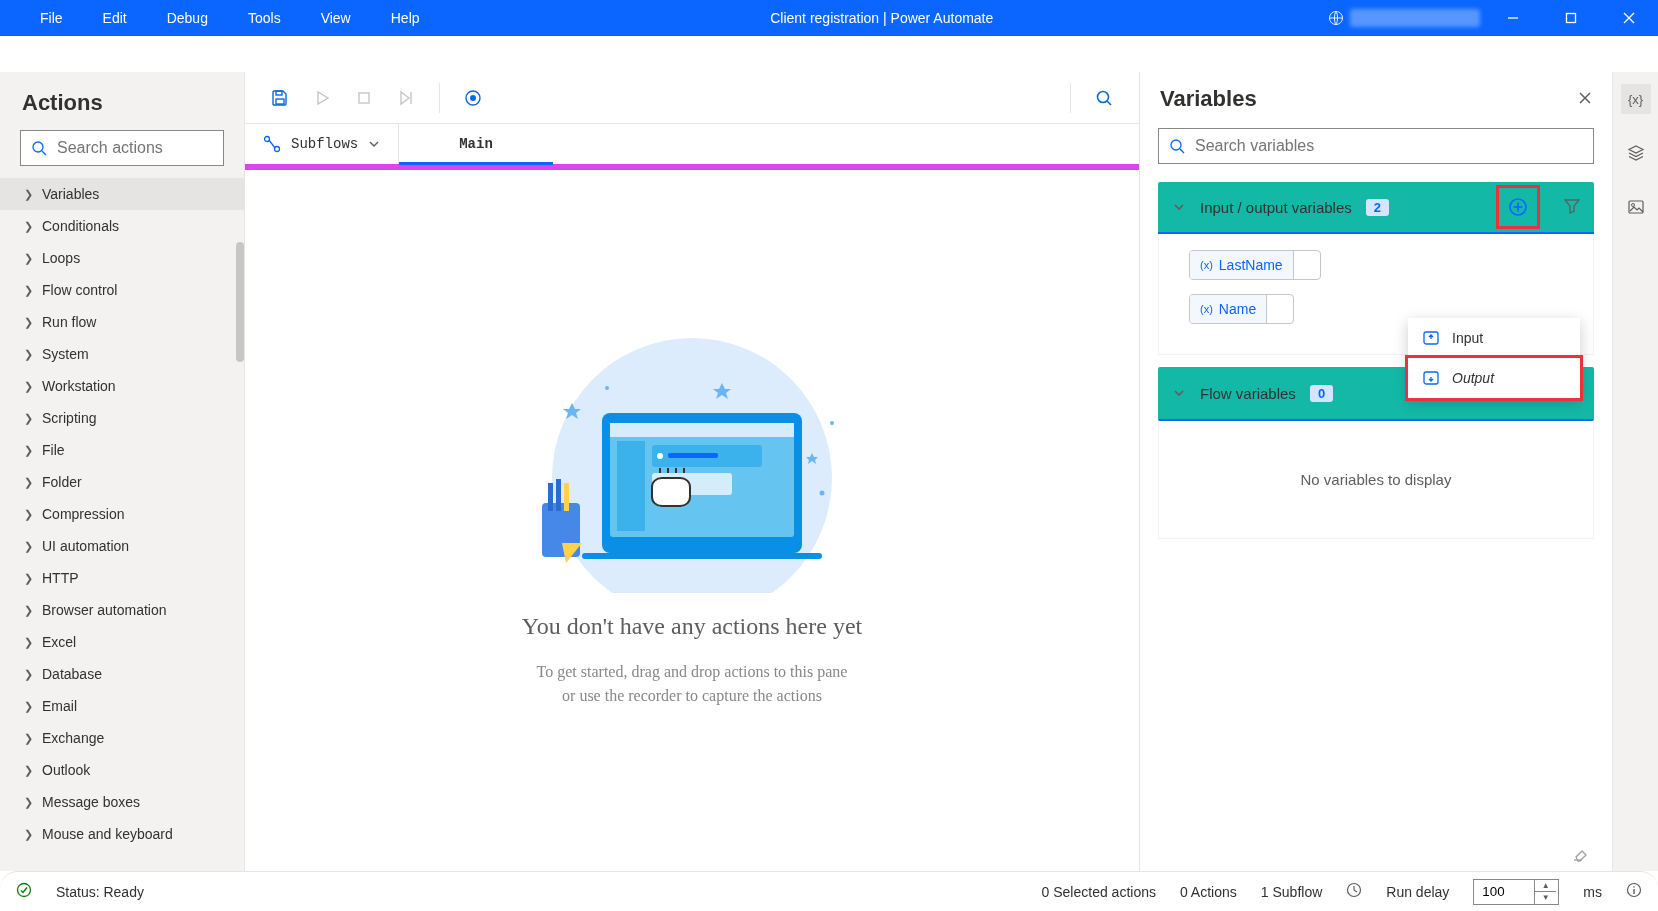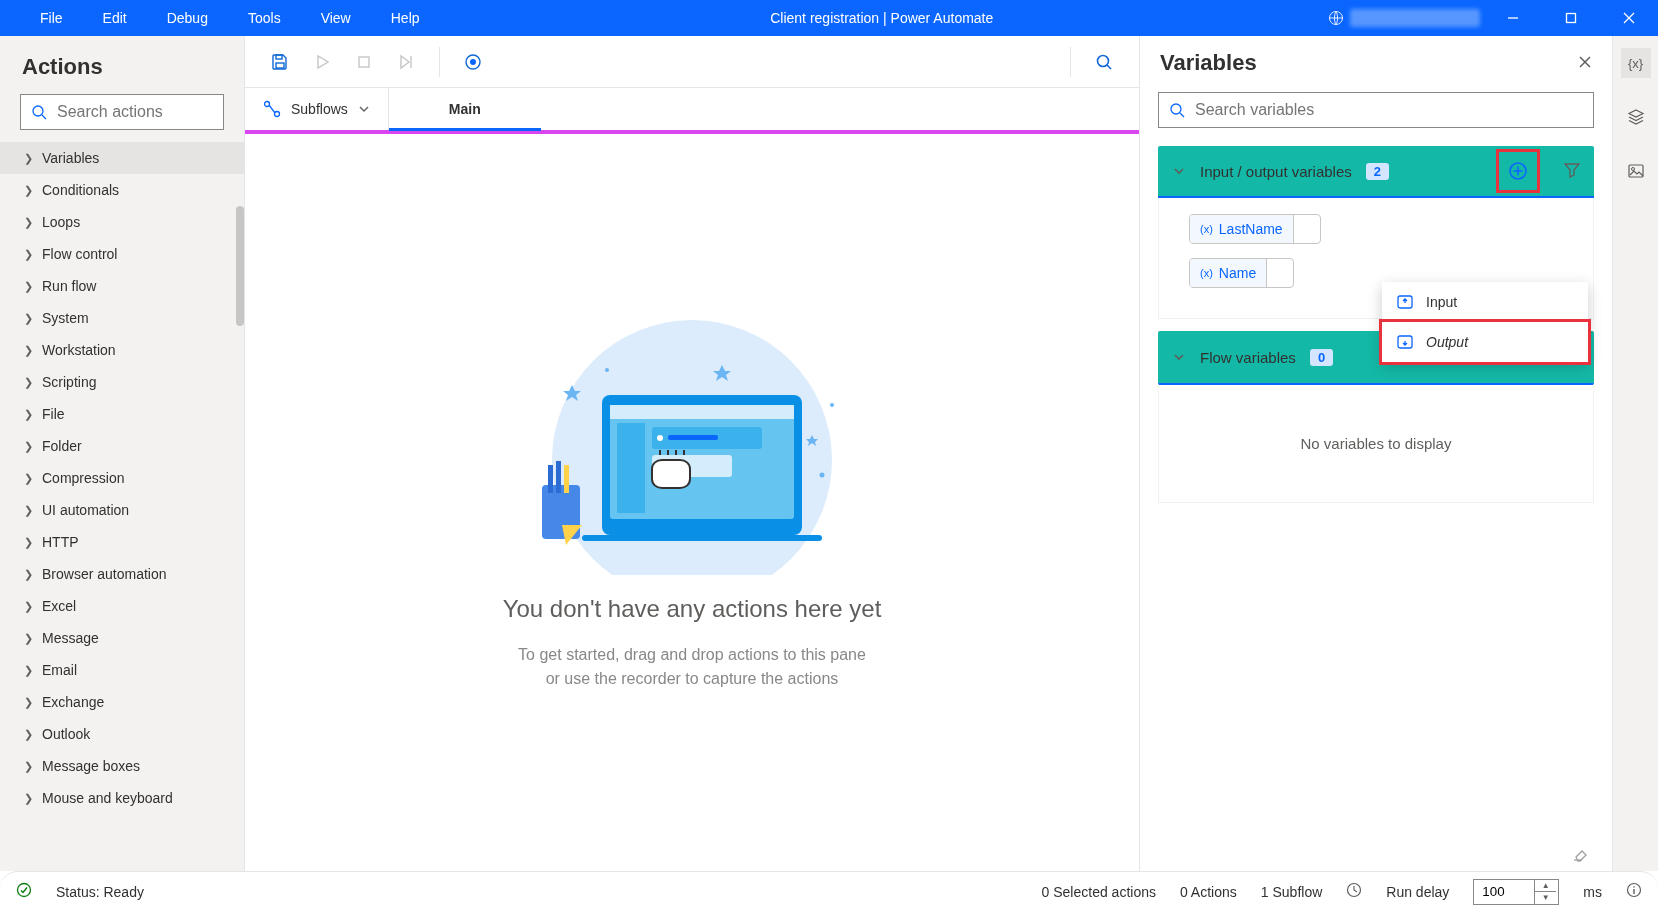--- a/index.html
+++ b/index.html
@@ -8,45 +8,45 @@
   .titlebar { background: #0a66ff; height: 36px; display: flex; align-items: center; color: #fff; font-size: 14px; }
   .menubar { display: flex; gap: 8px; padding-left: 24px; }
   .menubar .mitem { padding: 6px 16px; cursor: pointer; }
   .title-center { flex: 1; text-align: center; }
   .title-right { display: flex; align-items: center; gap: 8px; padding-right: 4px; }
   .env-pill { display: flex; align-items: center; gap: 6px; opacity: .9; }
   .env-blur { width: 130px; height: 18px; background: rgba(255,255,255,.35); border-radius: 3px; filter: blur(2px); }
   .winbtn { width: 50px; height: 36px; display:flex; align-items:center; justify-content:center; }
   .winbtn svg { stroke: #fff; }
   
-  .content { flex:1; display:flex; min-height:0; }
+  .content { flex:1; display:flex; min-height:0;margin-top:36px; }
   .actions-pane { width:245px; background:#f3f2f1; border-right:1px solid #e5e5e5; display:flex; flex-direction:column; position:relative;}
   .actions-pane::after { content:""; position:absolute; right:0; top:170px; width:8px; height:120px; background:#c8c6c4; border-radius:4px;}
   .pane-title { font-size:22px; font-weight:600; color:#323130; padding:18px 22px 14px; }
   .search-box { margin:0 20px 12px; border:1px solid #8a8886; height:36px; display:flex; align-items:center; padding:0 10px; background:#fff; }
   .search-box svg { flex-shrink:0; }
   .search-box input { border:none; outline:none; margin-left:10px; font-size:16px; width:100%; background:transparent; color:#605e5c;}
   .action-tree { flex:1; overflow:auto; }
   .tree-item { display:flex; align-items:center; height:32px; padding-left:24px; cursor:pointer; color:#323130; }
   .tree-item.selected { background:#e6e4e2; }
   .tree-item .chev { width:18px; color:#605e5c; font-size:11px; }
   
   .canvas-pane { flex:1; display:flex; flex-direction:column; min-width:0;}
   .toolbar { height:52px; border-bottom:1px solid #e5e5e5; display:flex; align-items:center; padding:0 16px; gap:4px;}
   .tbbtn { width:38px; height:38px; display:flex; align-items:center; justify-content:center; border-radius:3px;}
   .tbbtn svg { stroke:#1068d6; fill:none; }
   .tbbtn.disabled svg { stroke:#c8c6c4; }
   .tb-divider { width:1px; height:30px; background:#e5e5e5; margin:0 10px;}
   .tb-spacer { flex:1; }
-  .tabbar { height:46px; border-bottom:4px solid #d946ef; display:flex; }
+  .tabbar { height:46px; border-bottom:6px solid #d946ef; display:flex;font-family:Liberation Mono, monospace; }
   .subflows-btn { display:flex; align-items:center; gap:10px; padding:0 18px; border-right:1px solid #e5e5e5; color:#323130;}
   .tab { padding:0 60px; display:flex; align-items:center; color:#605e5c; position:relative;}
   .tab.active { color:#323130; font-weight:600; }
   .tab.active::after { content:""; position:absolute; bottom:-1px; left:0; right:0; height:3px; background:#0a66ff;}
-  .canvas-body { flex:1; display:flex; flex-direction:column; align-items:center; justify-content:center; gap:20px; color:#605e5c;}
+  .canvas-body { flex:1; display:flex; flex-direction:column; align-items:center; justify-content:center; gap:20px; color:#605e5c;font-family:Liberation Serif, serif;}
   .canvas-body h2 { font-size:24px; font-weight:400; color:#605e5c; }
   .canvas-body p { font-size:16px; text-align:center; line-height:1.5; color:#888;}
   .illustration { width:360px; height:260px; position:relative;}
   
   .vars-pane { width:473px; border-left:1px solid #e5e5e5; display:flex; flex-direction:column; }
   .vars-head { display:flex; align-items:center; padding:14px 20px 10px; }
   .vars-head h2 { font-size:22px; font-weight:600; color:#323130; flex:1;}
   .vars-pane .search-box { margin:6px 18px 18px; }
   .var-section { margin:0 18px 12px; background:#14b8a6; border-radius:2px; }
   .var-section-head { height:52px; display:flex; align-items:center; padding:0 14px; gap:14px; border-bottom:2px solid #0a66ff;}
@@ -56,21 +56,21 @@
   .flex-spacer { flex:1; }
   .add-btn-box { border:3px solid #e8333e; width:44px; height:44px; display:flex; align-items:center; justify-content:center;}
   .var-body { padding:16px 30px; background:#fff; border:1px solid #f3f2f1; border-top:none;}
   .var-chip { display:inline-flex; align-items:center; border:1px solid #c8c6c4; border-radius:4px; height:30px; overflow:hidden; margin-bottom:14px;}
   .var-chip-main { display:flex; align-items:center; gap:6px; background:#f3f8ff; padding:0 10px; height:100%; border-right:1px solid #c8c6c4;}
   .var-chip-main span { color:#0a66ff; font-size:14px;}
   .var-chip-tail { width:26px; height:100%; }
   .flow-vars-body { padding:50px 0; background:#fff; border:1px solid #f3f2f1; border-top:2px solid #0a66ff; color:#605e5c; text-align:center; font-size:15px;}
   .eraser { text-align:right; padding:6px 22px; color:#a19f9d;}
   
-  .io-popup { position:absolute; right:24px; top:246px; width:206px; background:#fff; box-shadow:0 4px 14px rgba(0,0,0,.2); z-index:20;}
+  .io-popup { position:absolute; right:32px; top:246px; width:172px; background:#fff; box-shadow:0 4px 14px rgba(0,0,0,.2); z-index:20;}
   .io-item { height:40px; display:flex; align-items:center; gap:12px; padding:0 14px; color:#323130;}
   .io-item.highlight { outline:3px solid #e8333e;font-style:italic; }
   .vars-wrapper { position:relative; }
   
   .right-rail { width:46px; border-left:1px solid #e5e5e5; background:#f3f2f1; display:flex; flex-direction:column; align-items:center; padding-top:12px; gap:24px;}
   .rail-item { width:30px; height:30px; display:flex; align-items:center; justify-content:center; color:#605e5c;}
   .rail-item.active { background:#e6e4e2; }
   
   .statusbar { height:40px; border-top:1px solid #e5e5e5; display:flex; align-items:center; padding:0 16px; gap:24px; color:#323130; font-size:14px;border-radius:18px;}
   .statusbar .green { color:#107c10; }
@@ -188,21 +188,21 @@
         <div class="tree-item">
           <span class="chev">❯</span>
           <span>Browser automation</span>
         </div>
         <div class="tree-item">
           <span class="chev">❯</span>
           <span>Excel</span>
         </div>
         <div class="tree-item">
           <span class="chev">❯</span>
-          <span>Message</span>
+          <span>Database</span>
         </div>
         <div class="tree-item">
           <span class="chev">❯</span>
           <span>Email</span>
         </div>
         <div class="tree-item">
           <span class="chev">❯</span>
           <span>Exchange</span>
         </div>
         <div class="tree-item">

